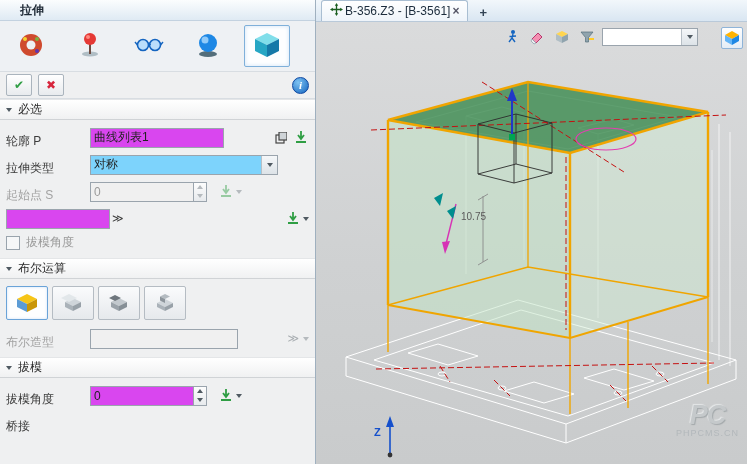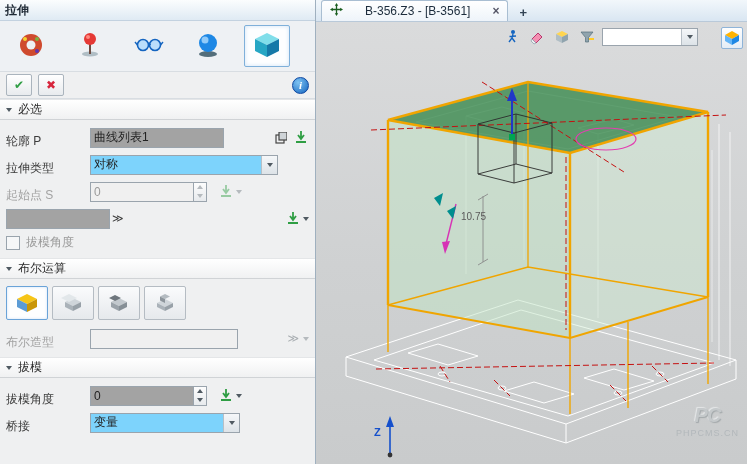--- a/index.html
+++ b/index.html
@@ -3,21 +3,21 @@
 <meta charset="utf-8">
 <style>
   html,body{margin:0;padding:0;}
   body{width:747px;height:464px;overflow:hidden;background:#d2d3d4;
        font-family:"Liberation Sans","DejaVu Sans",sans-serif;font-size:12px;color:#333;}
   .app{display:flex;width:747px;height:464px;}
 
   
   .panel{width:316px;height:464px;background:#eff0f1;border-right:1px solid #9fb0bf;
          display:flex;flex-direction:column;box-sizing:border-box;overflow:hidden;flex:none;}
-  .panel-title{height:20px;line-height:20px;padding-left:5px;flex:none;
+  .panel-title{height:20px;line-height:20px;padding-left:20px;flex:none;
     background:linear-gradient(180deg,#fbfdfe,#dfeaf4);border-bottom:1px solid #c3d2e0;
     color:#1f2a36;font-weight:bold;}
   .icon-row{height:46px;display:flex;align-items:center;gap:13px;padding:2px 8px;flex:none;
     background:#eef1f4;border-bottom:1px solid #d8dde2;}
   .tool-cell{width:44px;height:40px;display:flex;align-items:center;justify-content:center;
     border:1px solid transparent;border-radius:2px;}
   .tool-cell.sel{background:#fdfeff;border-color:#7fb0da;box-shadow:inset 0 0 4px #cfe3f5;}
   .confirm-row{height:26px;display:flex;align-items:center;padding:0 6px;gap:6px;flex:none;
     background:#eff0f1;border-bottom:1px solid #d8dde2;}
   .btn-sm{width:24px;height:20px;display:flex;align-items:center;justify-content:center;
@@ -29,21 +29,21 @@
     font-style:italic;display:flex;align-items:center;justify-content:center;font-size:11px;
     border:1px solid #0d47a1;font-family:"Liberation Serif",serif;box-sizing:border-box;}
   .sec-head{height:19px;display:flex;align-items:center;gap:6px;padding:0 6px;flex:none;
     background:linear-gradient(#ffffff,#f0f1f2);border-top:1px solid #e4e6e8;
     border-bottom:1px solid #d0d3d6;color:#2b2b2b;}
   .sec-body{padding:4px 6px 5px 6px;background:#eff0f1;flex:none;}
   .frow{display:flex;align-items:center;height:27px;}
   .frow.short{height:21px;}
   .flabel{width:84px;color:#3c3c3c;flex:none;margin-top:8px;}
   .flabel.dis{color:#a2a2a2;}
-  input.fld{height:18px;border:1px solid #9aa4ad;background:#a3a3a3;padding:0 3px;
+  input.fld{height:18px;border:1px solid #9aa4ad;background:#d946ef;padding:0 3px;
     font:12px "Liberation Sans","DejaVu Sans",sans-serif;color:#222;}
   input.fld:disabled{background:#f0f0f0;color:#9a9a9a;}
   .spincol{width:13px;height:20px;border:1px solid #9aa4ad;border-left:none;box-sizing:border-box;
     display:flex;flex-direction:column;background:linear-gradient(#fdfdfd,#e7eaed);}
   .spinbtn{flex:1;display:flex;align-items:center;justify-content:center;}
   .tri-dn{width:0;height:0;border-left:3px solid transparent;border-right:3px solid transparent;
     border-top:4px solid #505a62;}
   .tri-up{width:0;height:0;border-left:3px solid transparent;border-right:3px solid transparent;
     border-bottom:4px solid #505a62;}
   .tri-dis{border-top-color:#b5babe;border-bottom-color:#b5babe;}
@@ -60,37 +60,37 @@
   .bool-row{display:flex;gap:4px;padding:3px 0 5px 0;}
   .bool-btn{width:40px;height:32px;display:flex;align-items:center;justify-content:center;
     background:linear-gradient(#fafbfc,#e6e9ec);border:1px solid #b5bcc3;border-radius:2px;}
   .bool-btn.sel{background:#fdfeff;border-color:#6aa3d8;box-shadow:inset 0 0 3px #cfe3f5;}
   .push-right{margin-left:auto;display:flex;align-items:center;}
 
   
   .vp{position:relative;flex:1;height:464px;overflow:hidden;}
   .tabbar{height:22px;background:linear-gradient(#f2f7fb,#d9e6f2);border-bottom:1px solid #b9c9d9;
     display:flex;align-items:flex-end;padding-left:5px;box-sizing:border-box;}
-  .tab{height:21px;display:flex;align-items:center;gap:22px;padding:0 8px;
+  .tab{height:21px;display:flex;align-items:center;gap:2px;padding:0 8px;
     background:linear-gradient(#ffffff,#eef4fa);border:1px solid #a9bed2;border-bottom:none;
     border-radius:3px 3px 0 0;color:#1c2c3c;box-sizing:border-box;}
   .tab-close{color:#556;font-weight:bold;font-size:12px;line-height:12px;}
   .newtab{width:20px;height:18px;margin-left:5px;display:flex;align-items:center;justify-content:center;
     color:#345;font-weight:bold;font-size:13px;}
   .scene{position:absolute;left:0;top:22px;right:0;bottom:0;
     background:linear-gradient(180deg,#dadbdc 0%,#cfd1d2 55%,#c9cbcc 100%);}
   .scene-svg{position:absolute;left:0;top:0;}
   .vtoolbar{position:absolute;left:186px;top:5px;display:flex;align-items:center;gap:5px;}
   .vt-btn{width:20px;height:20px;display:flex;align-items:center;justify-content:center;}
   .vt-combo{width:96px;height:18px;background:#fff;border:1px solid #9aa4ad;display:flex;align-items:center;box-sizing:border-box;}
   .view-btn{position:absolute;right:4px;top:5px;width:22px;height:22px;border:1px solid #8fb4d8;
     background:linear-gradient(#fefefe,#e4edf6);display:flex;align-items:center;justify-content:center;
     border-radius:2px;box-sizing:border-box;}
   .watermark{position:absolute;right:8px;bottom:26px;text-align:center;opacity:0.8;}
-  .wm-main{font-size:20px;font-weight:bold;font-style:italic;color:#c4c9cb;letter-spacing:-1px;
+  .wm-main{font-size:27px;font-weight:bold;font-style:italic;color:#c4c9cb;letter-spacing:-1px;
     line-height:26px;text-shadow:1px 1px 1px #9aa0a3,-1px -1px 1px #eceeef;}
   .wm-sub{font-size:9px;color:#adb3b7;letter-spacing:1px;}
 </style>
 </head>
 <body>
 
 <div class="app">
 
   <div class="panel">
     <div class="panel-title">拉伸</div>
@@ -298,26 +298,20 @@
               <path d="M6 0 V7 M3 4 L6 8 L9 4" stroke="#2f9e44" stroke-width="1.8" fill="none"></path>
               <path d="M1 11 H11" stroke="#2f9e44" stroke-width="2"></path>
             </svg>
         </span>
         <span class="dd">
             <span class="tri-dn"></span>
           </span>
       </div>
       <div class="frow">
         <span class="flabel">桥接</span>
-        <div class="combo" style="width:150px;">
-          <span class="combo-txt">变量</span>
-          <span class="combo-arr">
-              <span class="tri-dn"></span>
-            </span>
-        </div>
       </div>
     </div>
   </div>
 
   <div class="vp">
     <div class="tabbar">
       <div class="tab">
         <span>
           <svg width="13" height="13" viewBox="0 0 13 13">
               <path d="M6.5 2 V11 M2 6.5 H11" stroke="#1b5e20" stroke-width="1.3"></path>

